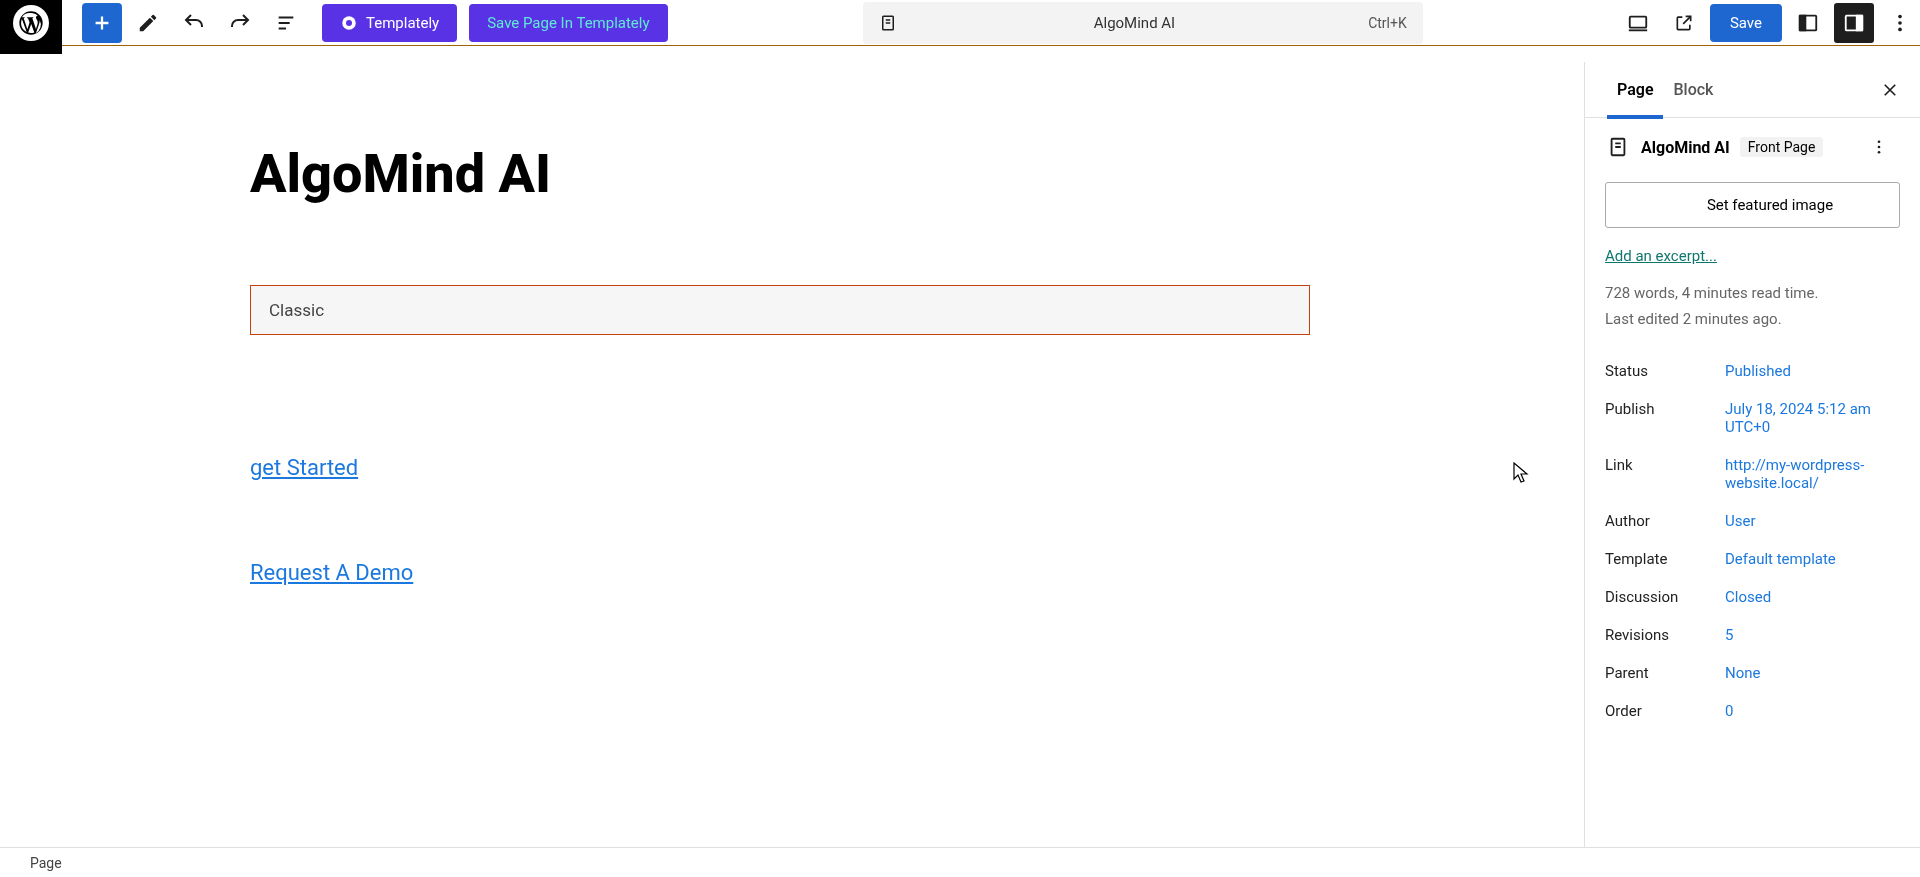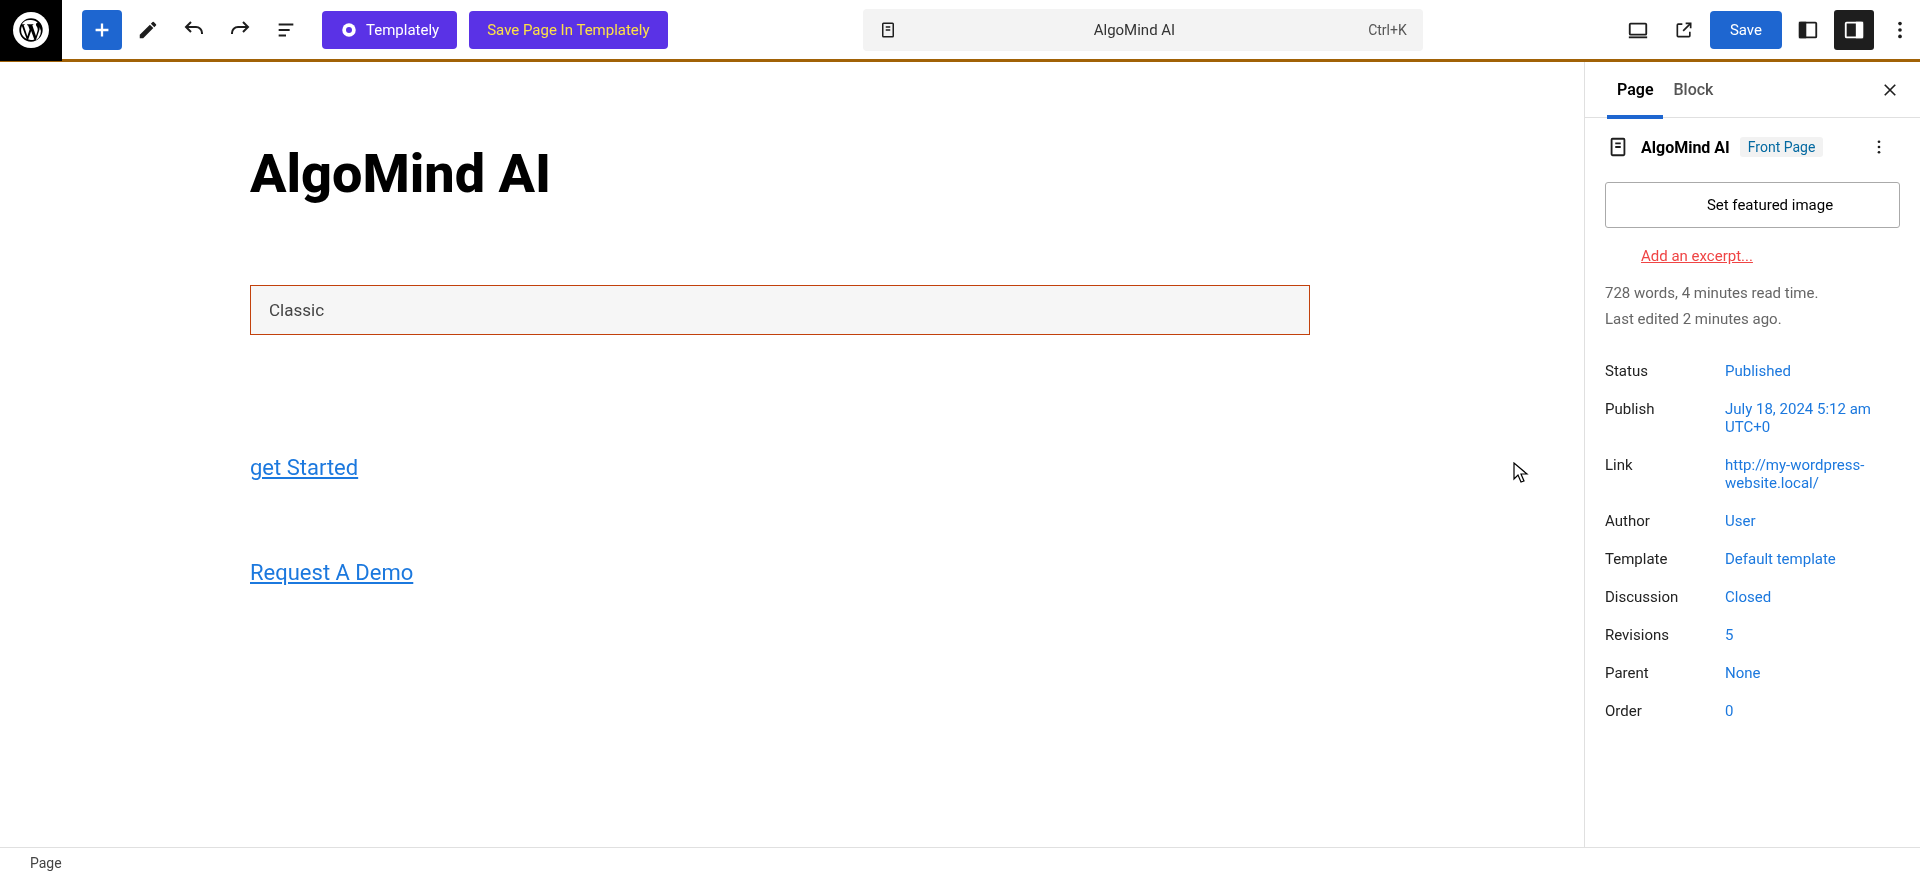--- a/index.html
+++ b/index.html
@@ -1,26 +1,26 @@
 <!DOCTYPE html>
 <html><head>
 <meta charset="utf-8">
 <style>
 * { margin: 0; padding: 0; box-sizing: border-box; font-family: -apple-system, BlinkMacSystemFont, "Segoe UI", Roboto, sans-serif; }
 body { width: 1920px; height: 877px; background: #fff; overflow: hidden; position: relative; }
 
 
-.top-toolbar { height: 62px; display: flex; align-items: center; border-bottom: 3px solid #a16207; }
+.top-toolbar { height: 46px; display: flex; align-items: center; border-bottom: 1px solid #a16207; }
 .wp-logo-box { width: 62px; height: 62px; background: #000; display: flex; align-items: center; justify-content: center; }
 .wp-logo-circle { width: 36px; height: 36px; border-radius: 50%; background: #fff; position: relative; display:flex; align-items:center; justify-content:center; }
 .toolbar-left { display: flex; align-items: center; gap: 6px; padding-left: 20px; }
 .btn-add { width: 40px; height: 40px; background: #1e66d0; border-radius: 4px; display: flex; align-items: center; justify-content: center; color: #fff; font-size: 24px; font-weight: 300; cursor: pointer; }
 .icon-btn { width: 40px; height: 40px; display: flex; align-items: center; justify-content: center; cursor: pointer; color: #1e1e1e; border-radius:4px; }
 .btn-templately { background: #5a32e6; color: #fff; padding: 10px 18px; border-radius: 4px; font-size: 15px; cursor: pointer; display:flex; align-items:center; gap:8px; margin-left:10px;}
-.btn-save-templately { background: #5a32e6; color: #fde047; padding: 10px 18px; border-radius: 4px; font-size: 15px; cursor: pointer; margin-left:6px;}
+.btn-save-templately { background: #5a32e6; color: #5eead4; padding: 10px 18px; border-radius: 4px; font-size: 15px; cursor: pointer; margin-left:6px;}
 .title-bar-wrap { flex: 1; display: flex; justify-content: center; }
 .title-bar { width: 560px; height: 42px; background: #f3f3f3; border-radius: 4px; display: flex; align-items: center; padding: 0 16px; font-size: 15px; color: #333; gap:10px;}
 .title-bar .doc-icon { margin-right: 4px; }
 .title-bar .title-text { flex: 1; text-align: center; }
 .title-bar .shortcut { color: #555; font-size: 14px; }
 .toolbar-right { display: flex; align-items: center; gap: 6px; padding-right: 0; }
 .save-btn { background: #1e66d0; color: #fff; padding: 10px 20px; border-radius: 4px; font-size: 15px; cursor: pointer; }
 .square-icon-btn { width: 40px; height: 40px; display:flex; align-items:center; justify-content:center; cursor:pointer; border-radius:3px; }
 .square-icon-btn.dark { background:#1e1e1e; color:#fff; }
 
@@ -42,27 +42,27 @@
 .sb-tabs { display:flex; align-items:center; border-bottom:1px solid #e0e0e0; height:56px; padding:0 10px 0 22px;}
 .sb-tab { padding:0 10px; height:56px; display:flex; align-items:center; font-size:16px; color:#555; cursor:pointer; font-weight:500; position:relative;}
 .sb-tab.active { color:#000; font-weight:600;}
 .sb-tab.active::after { content:""; position:absolute; left:0; right:0; bottom:-1px; height:4px; background:#1e66d0;}
 .sb-tabs .spacer { flex:1; }
 .sb-close { width:40px; height:40px; display:flex; align-items:center; justify-content:center; cursor:pointer; font-size:20px;}
 
 .sb-header { display:flex; align-items:center; padding:16px 20px; gap:10px;}
 .sb-header .doc-sq { width:26px; height:26px; display:flex; align-items:center; justify-content:center; }
 .sb-header .name { font-size:16px; font-weight:700; }
-.sb-header .badge { font-size:14px; background:#f2f2f2; padding:2px 8px; border-radius:3px; color:#0369a1;}
+.sb-header .badge { font-size:14px; background:#f2f2f2; padding:2px 8px; border-radius:3px; color:#000000;}
 .sb-header .dots { margin-left:auto; cursor:pointer; width:30px; text-align:center;}
 
 .feat-img-btn { margin:6px 20px 18px; height:46px; border:1px solid #aaa; border-radius:3px; display:flex; align-items:center; justify-content:center; font-size:15px; cursor:pointer;padding-left:35px;}
 
 .excerpt-link { padding:0 20px 16px; }
-.excerpt-link a { color:#ef4444; font-size:15px; text-decoration:underline; cursor:pointer;margin-left:36px;}
+.excerpt-link a { color:#0f766e; font-size:15px; text-decoration:underline; cursor:pointer;}
 
 .meta-text { padding:0 20px; color:#666; font-size:15px; line-height:1.7; margin-bottom:20px;}
 
 .prop-row { display:flex; padding:10px 20px; font-size:15px; align-items:flex-start;justify-content:space-between;}
 .prop-row .k { width:120px; color:#222;}
 .prop-row .v { color:#1b78de; cursor:pointer; flex:1;}
 
 
 .status-bar { position:absolute; bottom:0; left:0; right:0; height:30px; border-top:1px solid #e0e0e0; padding-left:30px; display:flex; align-items:center; font-size:14px; color:#444;}
 

